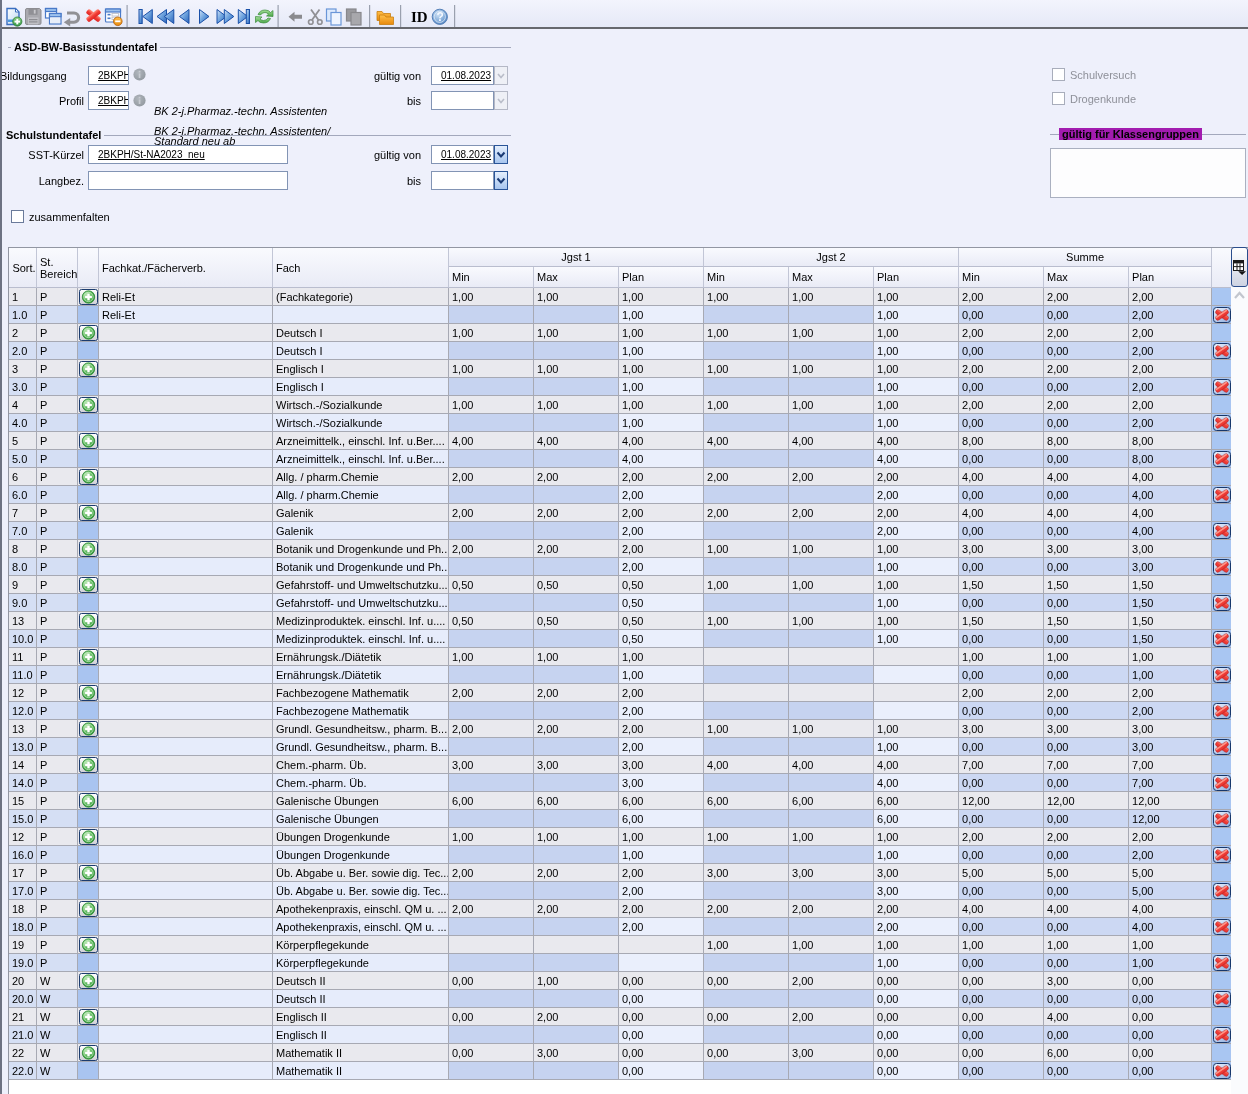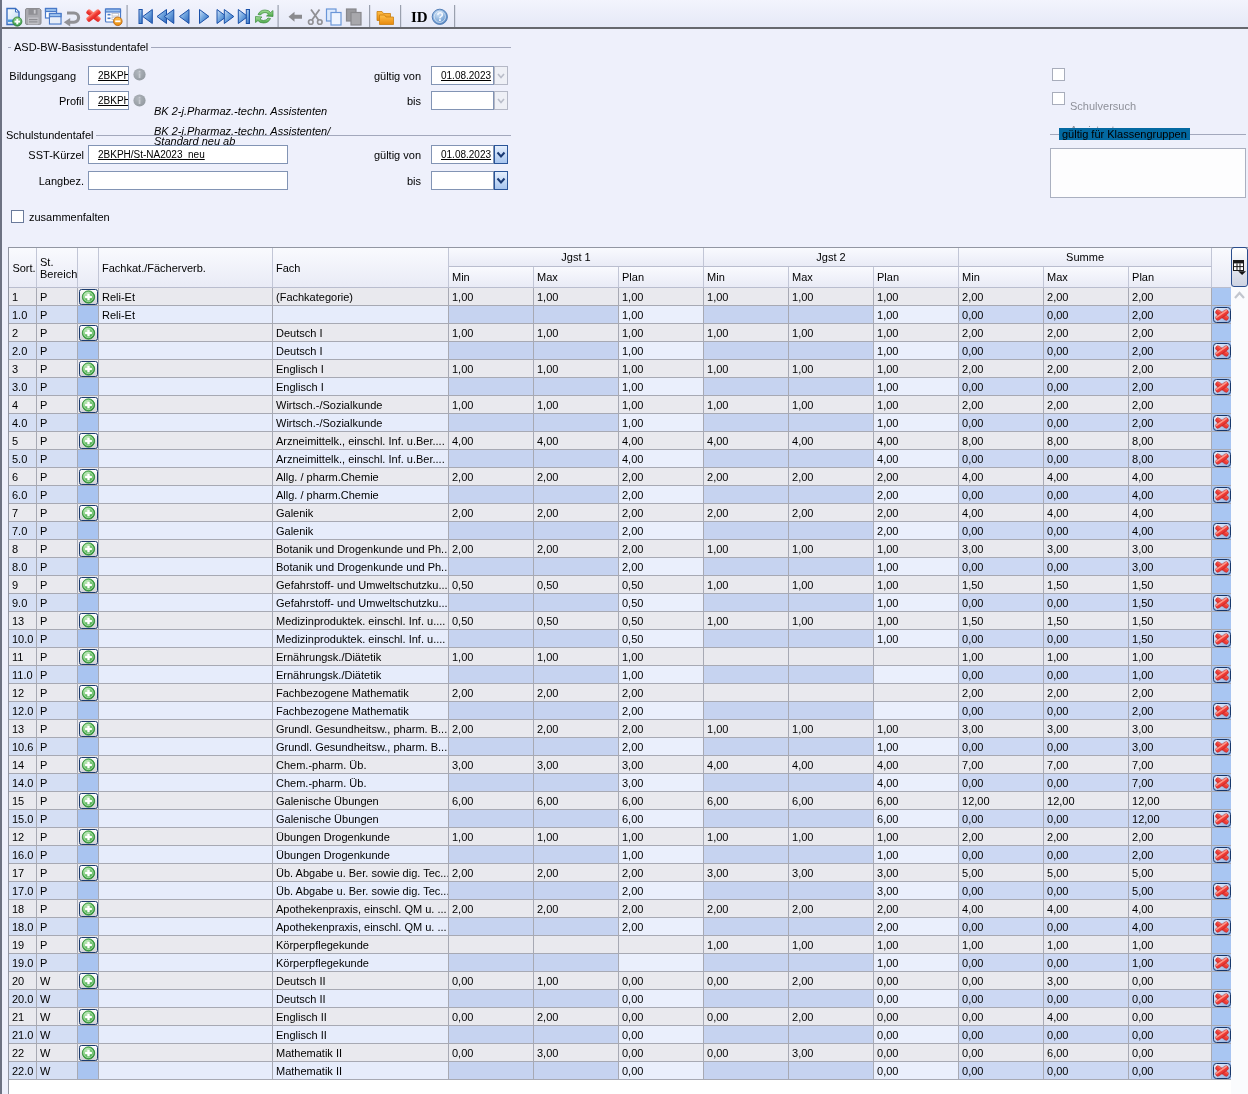--- a/index.html
+++ b/index.html
@@ -4,24 +4,24 @@
 * { margin:0; padding:0; box-sizing:border-box; }
 html,body { width:1248px; height:1094px; overflow:hidden; }
 body { position:relative; font-family:"Liberation Sans", sans-serif; font-size:11px; color:#000; background:#eef0fb; }
 #topline { position:absolute; left:0; top:0; width:1248px; height:2px; background:#93a7c6; }
 #toolbar { position:absolute; left:0; top:2; width:1248px; height:29px; background:linear-gradient(#f3f4fd,#e5e9f7); border-bottom:2px solid #66686e; }
 #leftedge { position:absolute; left:0; top:0; width:2px; height:1094px; background:#6d7282; z-index:50; }
 .lbl { position:absolute; white-space:nowrap; }
 .r { text-align:right; }
 .tb { position:absolute; background:#fff; border:1px solid #8294b4; font-size:10px; line-height:17px; padding-left:9px; white-space:nowrap; overflow:hidden;text-decoration:underline; }
 .gline { position:absolute; height:1px; background:#a3a8bc; }
-.glbl { position:absolute; background:#eef0fb; padding:0 3px; white-space:nowrap; }
+.glbl { position:absolute; background:#eef0fb; padding:0 3px; white-space:nowrap;font-weight:bold; }
 .cb { position:absolute; width:13px; height:13px; background:#fff; border:1px solid #a8adbb; }
 .cb.en { border:1px solid #6a7a9a; }
-.gray { color:#8e9099;margin-top:31px; }
+.gray { color:#8e9099; }
 .ital { font-style:italic; line-height:10px;margin-top:36px; }
 .dd { position:absolute; }
 
 #gridwrap { position:absolute; left:8px; top:247px; width:1240px; height:847px; background:#fff; border-left:1px solid #9296a2; border-top:1px solid #9296a2; }
 table { border-collapse:separate; border-spacing:0; table-layout:fixed; width:1223px; }
 td, th { font-weight:normal; text-align:left; vertical-align:middle; padding:0 0 0 3px; border-right:1px solid #a7a9b3; border-bottom:1px solid #a7a9b3; white-space:nowrap; overflow:hidden; height:18px; font-size:11px; }
 thead td, thead th { background:linear-gradient(#f9fafe,#e9ebf6); border-right:1px solid #c2c6d6; border-bottom:1px solid #b9bdce; }
 thead tr.h1 th { height:19px; text-align:center; padding:0; }
 thead tr.h2 th { height:21px; }
 thead th.lft { height:40px; }
@@ -144,21 +144,21 @@
 <text x="411" y="21" font-family="Liberation Serif, serif" font-size="15" font-weight="bold" fill="#000">ID</text>
 <circle cx="439.8" cy="15.8" r="7.6" fill="url(#hlp)" stroke="#5580b8" stroke-width="1"></circle>
     <circle cx="439.8" cy="15.8" r="5.6" fill="none" stroke="#e8f0fa" stroke-width="1" opacity="0.7"></circle>
 <text x="436.6" y="20.3" font-family="Liberation Sans, sans-serif" font-size="12" font-weight="bold" fill="#f4f8ff">?</text>
 <rect x="454" y="4" width="1.2" height="22" fill="#9aa0ae"></rect>
 </svg>
 
 <div class="gline" style="left:8px; top:47px; width:503px;"></div>
 <div class="glbl" style="left:11px; top:41px;">ASD-BW-Basisstundentafel</div>
 
-<div class="lbl r" style="left:0px; top:70px; width:76px;">Bildungsgang</div>
+<div class="lbl r" style="left:0px; top:70px; width:64px;">Bildungsgang</div>
 <div class="tb" style="left:88px; top:66px; width:41px; height:19px;">2BKPH</div>
 <div class="dd" style="left:133px; top:68px;"><svg width="13" height="13" viewBox="0 0 13 13">
       <defs>
         <radialGradient id="ic" cx="0.4" cy="0.35" r="0.8">
           <stop offset="0" stop-color="#b0b6bc"></stop>
           <stop offset="1" stop-color="#8e959c"></stop>
         </radialGradient>
       </defs>
       <circle cx="6.5" cy="6.5" r="6.1" fill="url(#ic)"></circle>
       <rect x="5.7" y="2.8" width="1.7" height="1.7" fill="#c8ccd2"></rect>
@@ -225,24 +225,24 @@
       <rect x="0.5" y="0.5" width="13" height="18" fill="url(#de)" stroke="#2a5598"></rect>
       <path d="M3.5 7.5 l3.5 4 l3.5-4" fill="none" stroke="#1a3a74" stroke-width="2"></path>
     </svg></div>
 
 <div class="cb en" style="left:11px; top:210px;"></div>
 <div class="lbl" style="left:29px; top:211px;">zusammenfalten</div>
 
 <div class="cb" style="left:1052px; top:68px;"></div>
 <div class="lbl gray" style="left:1070px; top:69px;">Schulversuch</div>
 <div class="cb" style="left:1052px; top:92px;"></div>
-<div class="lbl gray" style="left:1070px; top:93px;">Assistenten</div>
+<div class="lbl gray" style="left:1070px; top:93px;">Drogenkunde</div>
 
 <div class="gline" style="left:1050px; top:134px; width:196px;"></div>
-<div class="glbl" style="left:1059px; top:128px; background:#0369a1;">gültig für Klassengruppen</div>
+<div class="glbl" style="left:1059px; top:128px; background:#a21caf;">gültig für Klassengruppen</div>
 <div style="position:absolute; left:1050px; top:148px; width:196px; height:50px; background:#fdfdfe; border:1px solid #aab0c0;"></div>
 
 <div id="gridwrap">
 <table>
 <colgroup>
 <col style="width:28px">
         <col style="width:41px">
         <col style="width:21px">
         <col style="width:174px">
         <col style="width:176px">
@@ -1188,21 +1188,21 @@
           <td class="c-num m">2,00</td>
           <td class="c-num m">1,00</td>
           <td class="c-num m">1,00</td>
           <td class="c-num m">1,00</td>
           <td class="c-num m">3,00</td>
           <td class="c-num m">3,00</td>
           <td class="c-num m">3,00</td>
           <td class="c-del"></td>
         </tr>
 <tr>
-          <td class="c-sort s-lr">10.6</td>
+          <td class="c-sort s-lr">13.0</td>
           <td class="c-ber s-lr">P</td>
           <td class="c-ico s-ico"></td>
           <td class="c-fk s-fach"></td>
           <td class="c-fach s-fach">Grundl. Gesundheitsw., pharm. B...</td>
           <td class="c-num s-mm"></td>
           <td class="c-num s-mm"></td>
           <td class="c-num s-plan">2,00</td>
           <td class="c-num s-mm"></td>
           <td class="c-num s-mm"></td>
           <td class="c-num s-plan">1,00</td>

